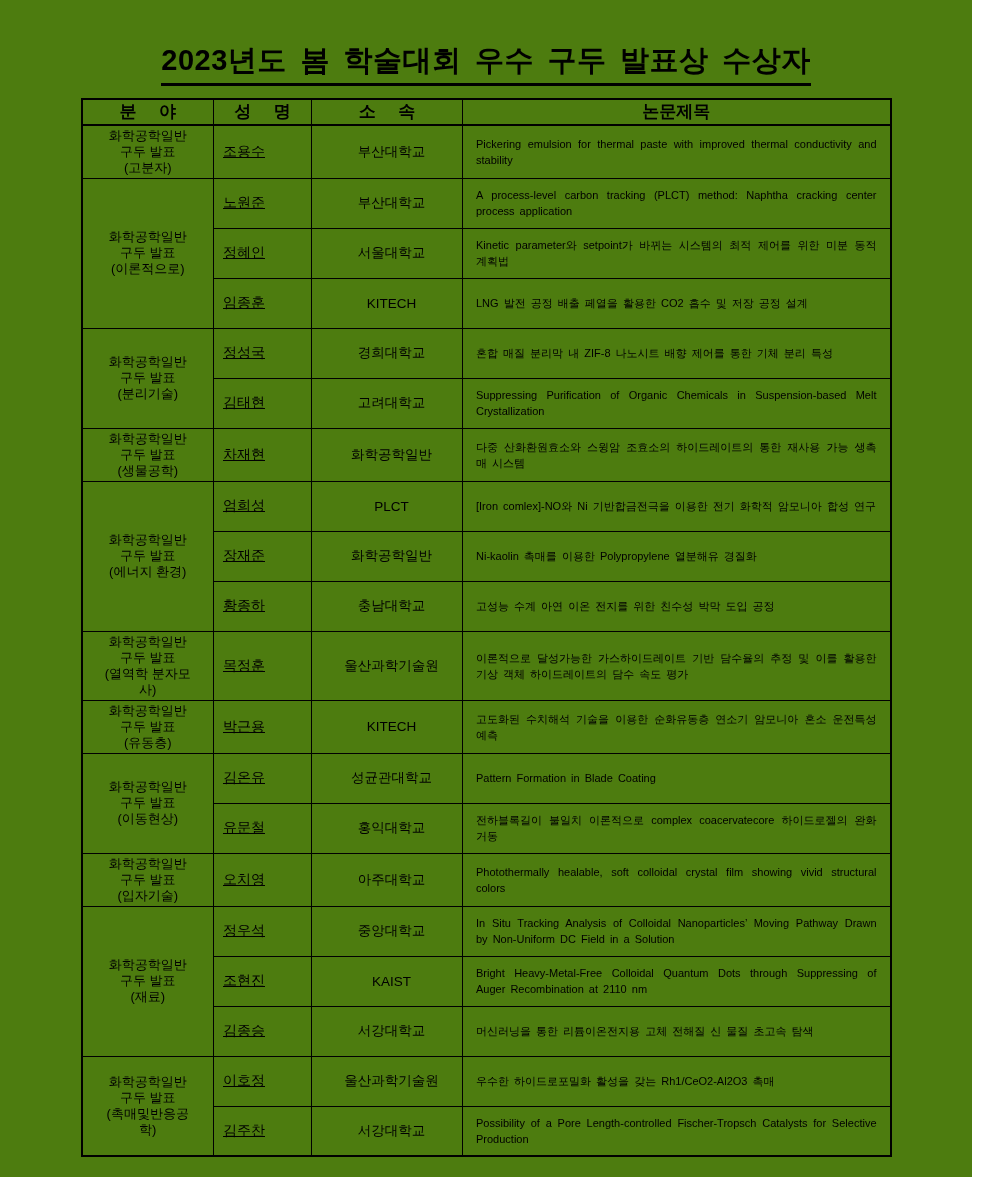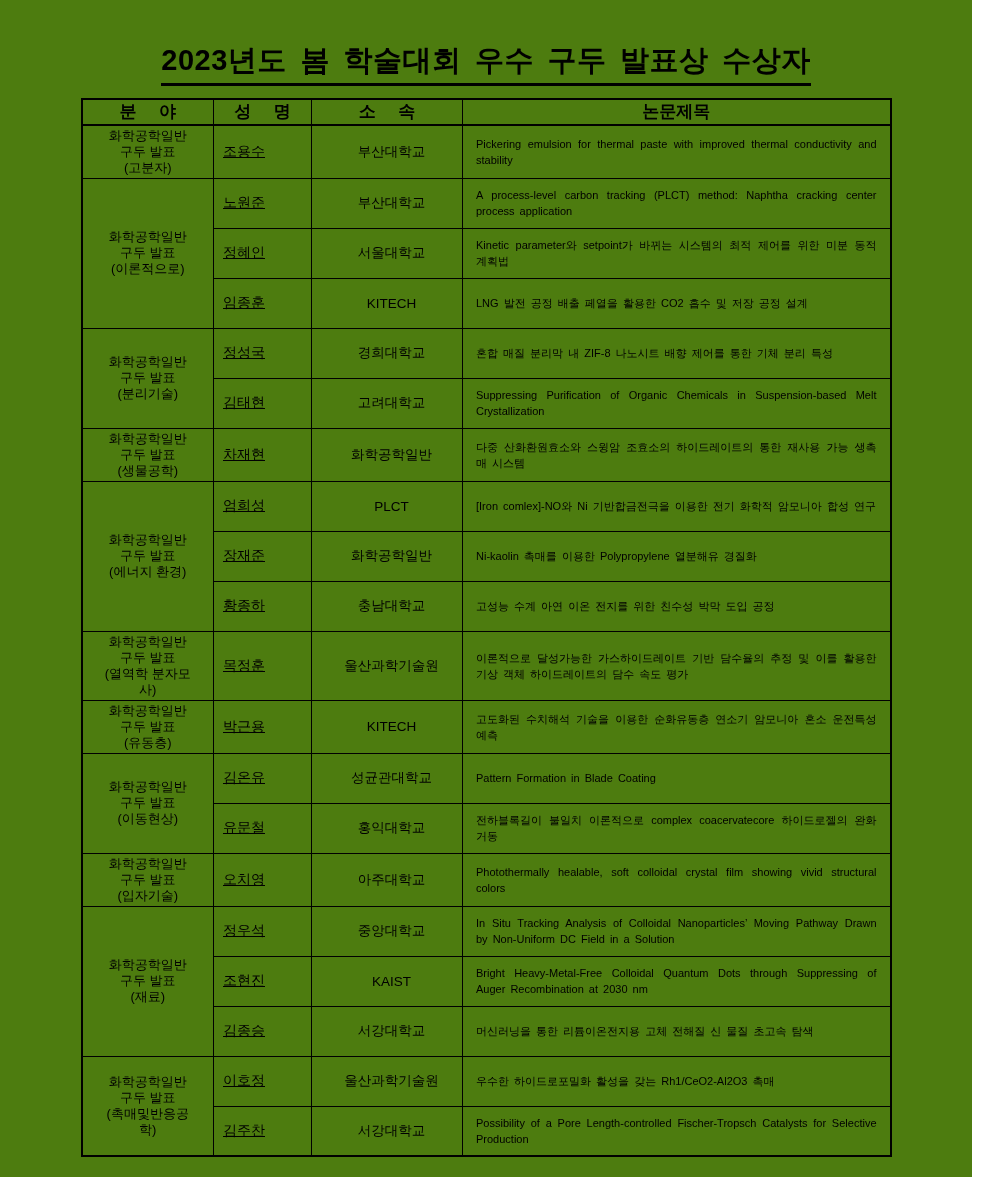--- a/index.html
+++ b/index.html
@@ -230,21 +230,21 @@
             <div>구두 발표</div>
             <div>(재료)</div>
           </td>
           <td class="name-cell">정우석</td>
           <td class="affiliation-cell">중앙대학교</td>
           <td class="paper-title-cell">In Situ Tracking Analysis of Colloidal Nanoparticles’ Moving Pathway Drawn by Non-Uniform DC Field in a Solution</td>
         </tr>
         <tr>
           <td class="name-cell">조현진</td>
           <td class="affiliation-cell">KAIST</td>
-          <td class="paper-title-cell">Bright Heavy-Metal-Free Colloidal Quantum Dots through Suppressing of Auger Recombination at 2030 nm</td>
+          <td class="paper-title-cell">Bright Heavy-Metal-Free Colloidal Quantum Dots through Suppressing of Auger Recombination at 2110 nm</td>
         </tr>
         <tr>
           <td class="name-cell">김종승</td>
           <td class="affiliation-cell">서강대학교</td>
           <td class="paper-title-cell">머신러닝을 통한 리튬이온전지용 고체 전해질 신 물질 초고속 탐색</td>
         </tr>
         <tr>
           <td class="field-cell" rowspan="2">
             <div>화학공학일반</div>
             <div>구두 발표</div>

